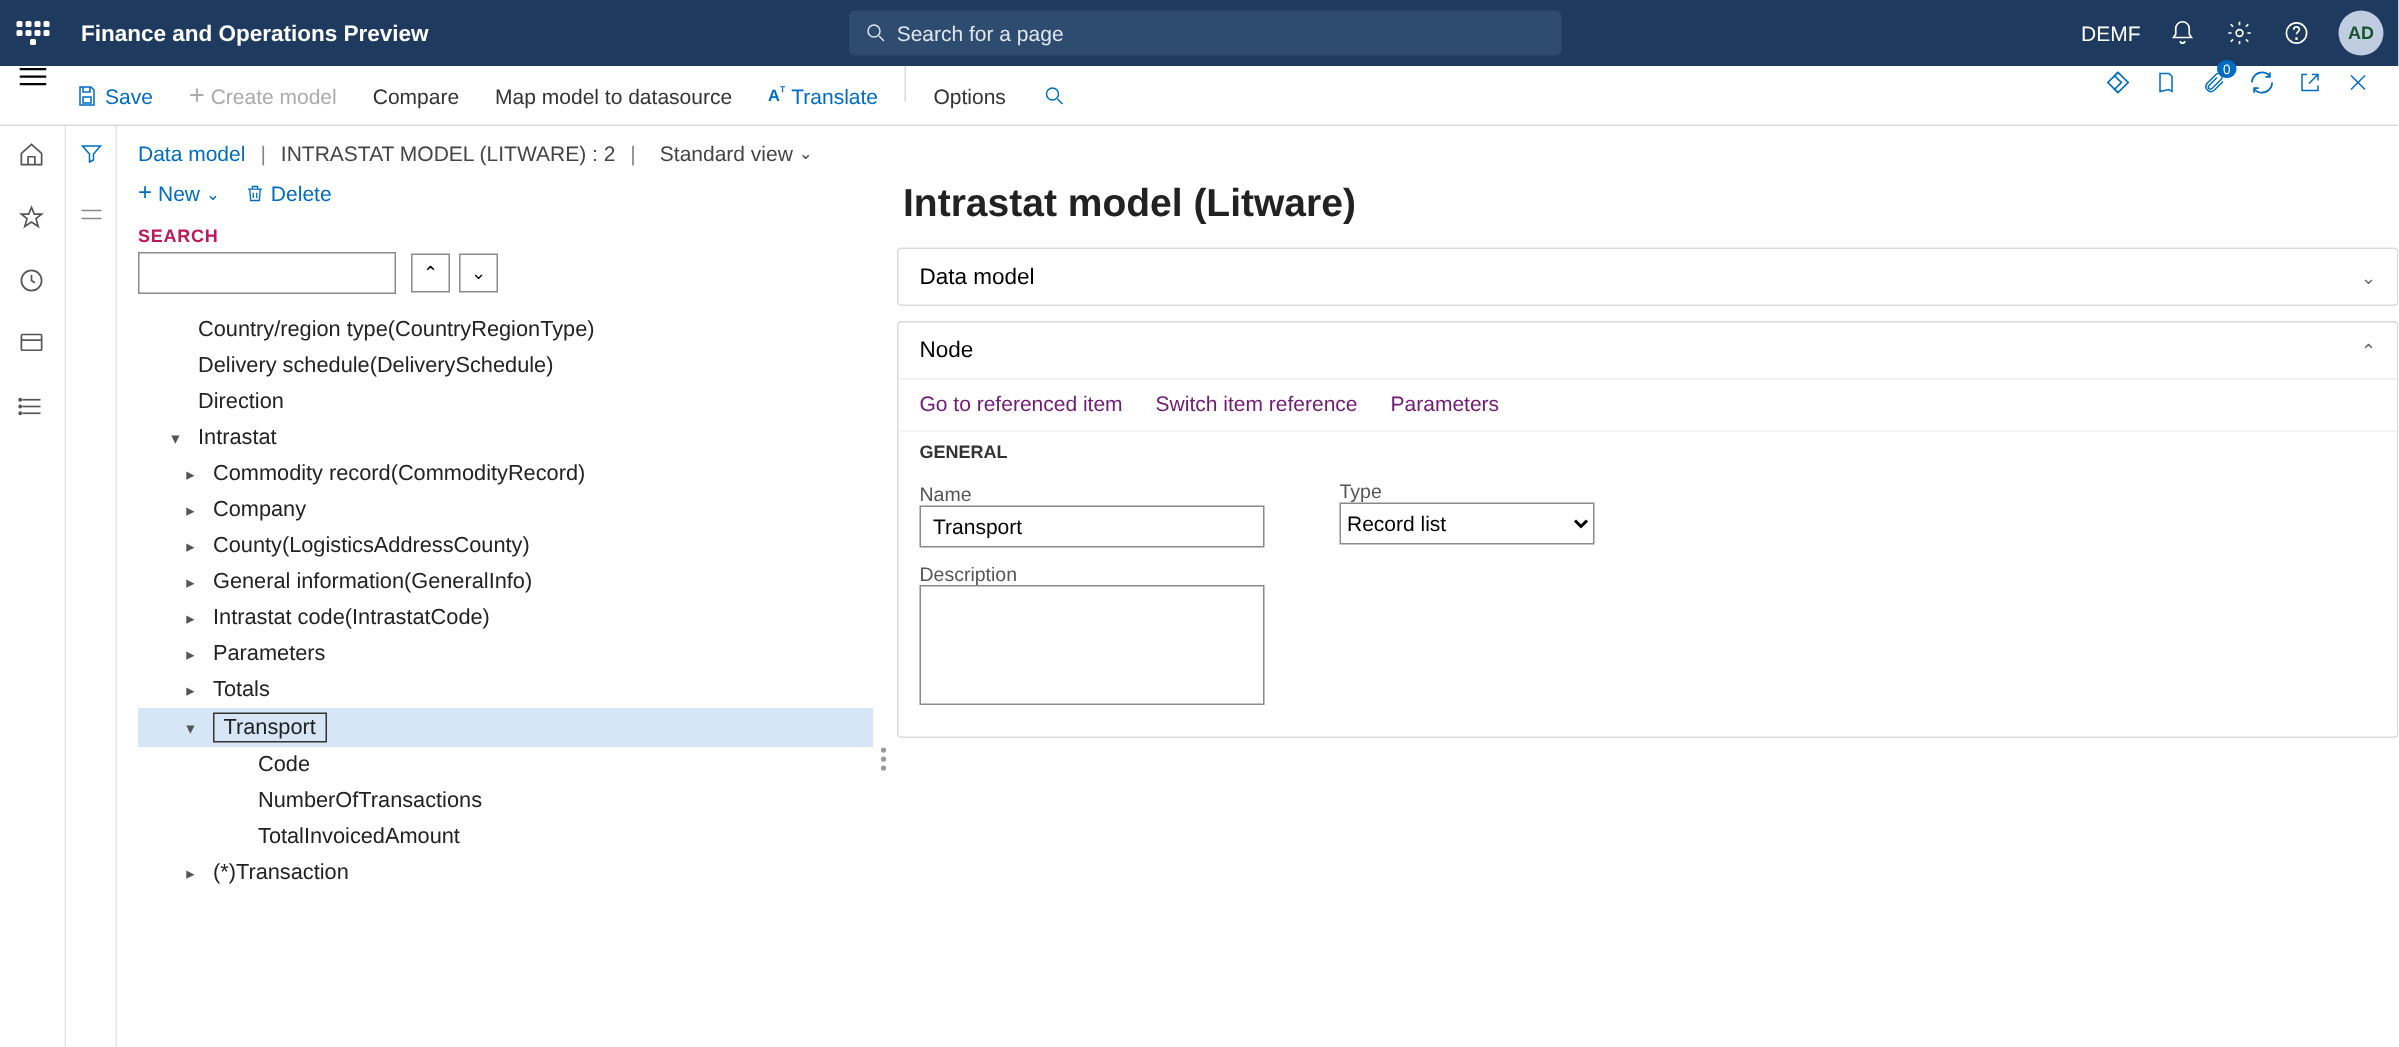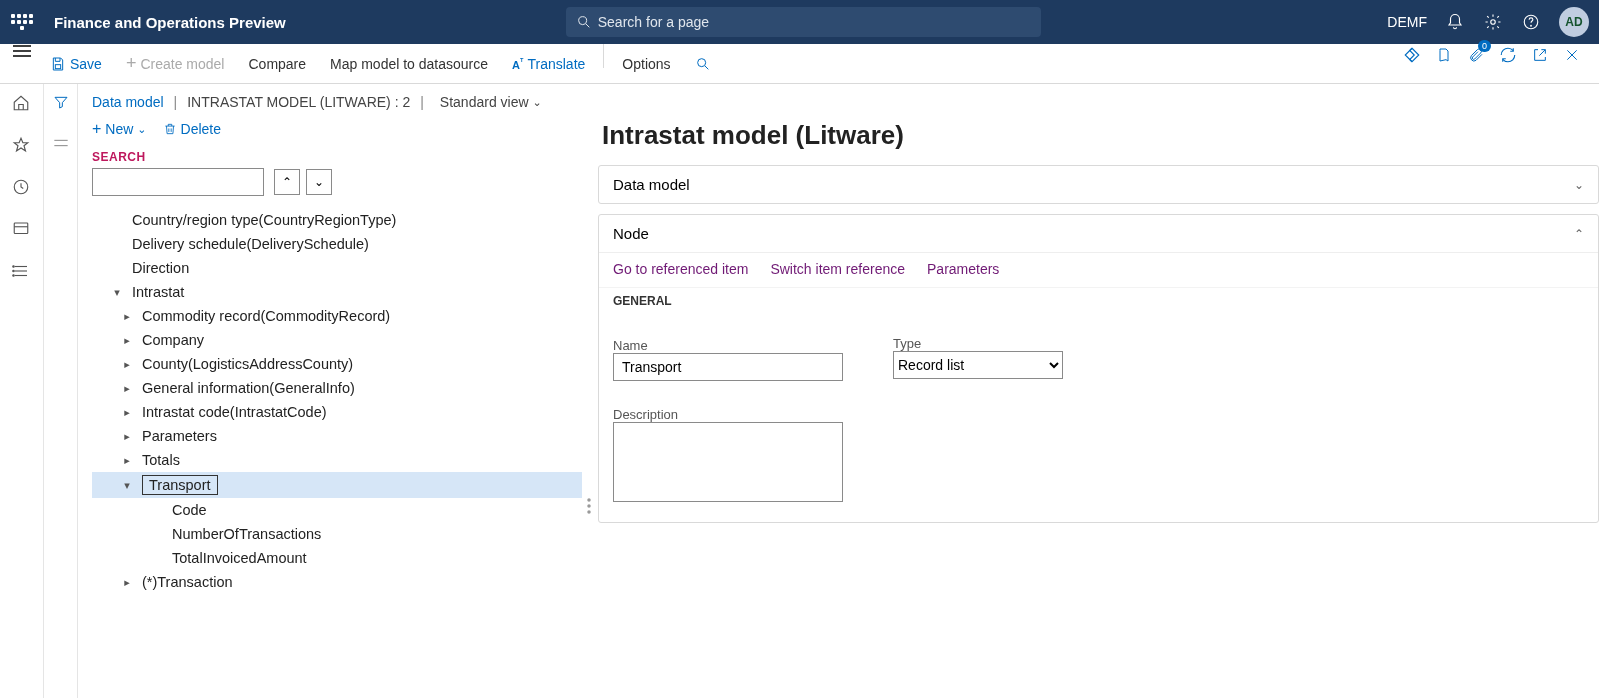--- a/index.html
+++ b/index.html
@@ -66,21 +66,21 @@
 .splitter { width:14px; display:flex; align-items:center; justify-content:center; color:#999; cursor:col-resize; margin-top:200px;}
 
 .rightpane { flex:1; padding:0 0 0 2px; overflow-y:auto;}
 .rightpane h1 { font-size:26px; font-weight:600; color:#222; padding:6px 0 14px 4px;}
 .card { border:1px solid #d9d9d9; border-radius:3px; margin-bottom:10px;}
 .card .cardhead { padding:10px 14px; font-size:15px; display:flex; justify-content:space-between; align-items:center; cursor:pointer;}
 .card .cardhead .chev { color:#666; font-size:12px;}
 .card .links { padding:8px 14px 10px 14px; display:flex; gap:22px; border-top:1px solid #eee; border-bottom:1px solid #f3f3f3;}
 .card .links a { color:#701a75; text-decoration:none; font-size:14px;}
 .card .form { padding:6px 14px 16px 14px; display:flex; gap:50px;}
-.card .formcol { display:flex; flex-direction:column; gap:26px; }
+.card .formcol { display:flex; flex-direction:column; gap:10px; }
 .card .grouplbl { font-size:12px; font-weight:700; color:#333; margin-bottom:4px;}
 .card .fieldlbl { font-size:13px; color:#555;}
 .card input[type=text] { width:230px; height:28px; border:1px solid #8a8a8a; padding:0 8px; font-size:14px;}
 .card textarea { width:230px; height:80px; border:1px solid #8a8a8a; padding:6px 8px; font-size:14px; resize:none;}
 .card select { width:170px; height:28px; border:1px solid #8a8a8a; font-size:14px; background:#fff;}
 
 svg { stroke: currentColor; fill: none; stroke-width: 1.5; }
 </style>
 </head>
 <body>

